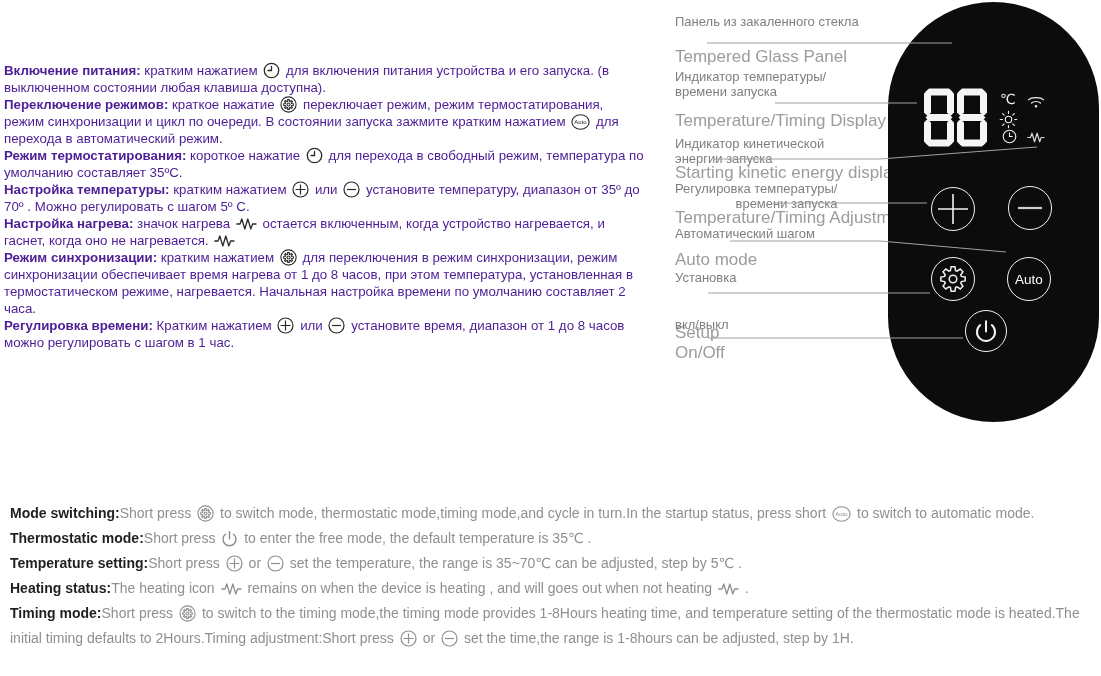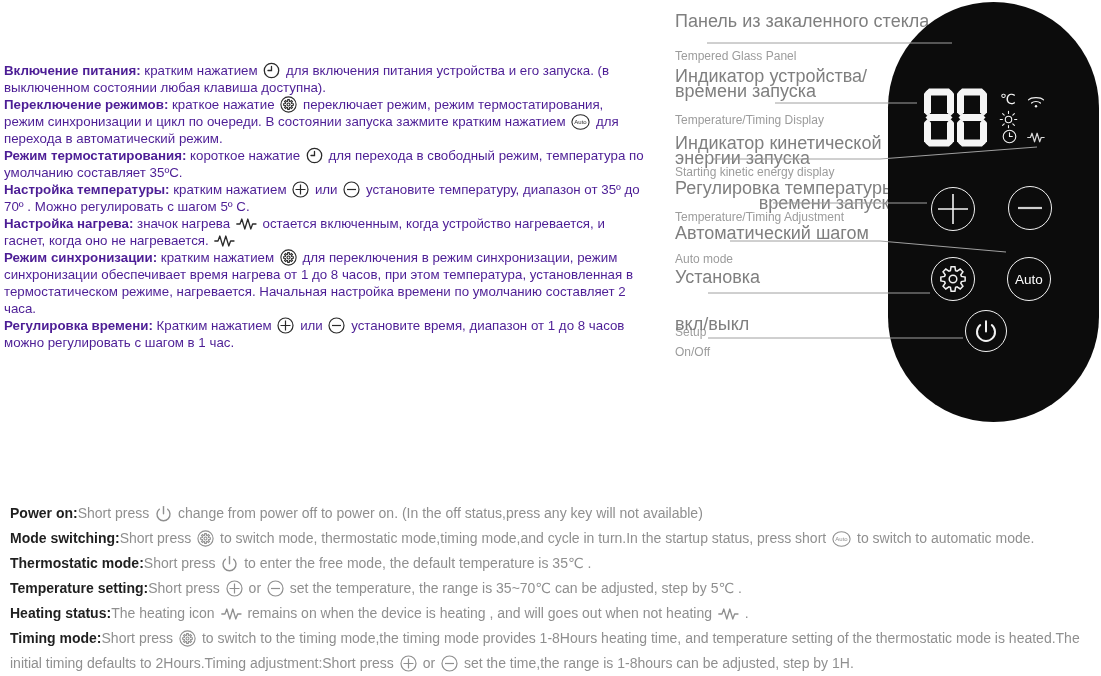--- a/index.html
+++ b/index.html
@@ -17,22 +17,22 @@
   .ru-block b{font-weight:bold;}
   
   .en-block{
     position:absolute;left:10px;top:501px;width:1086px;
     font-size:14px;line-height:25px;color:#8f8f8f;
   }
   .en-block p{margin:0;}
   .en-block b{font-weight:bold;color:#1f1f1f;}
   
   .labels{position:absolute;left:675px;top:0;width:235px;height:400px;}
-  .label-ru{position:absolute;left:0;font-size:18px;line-height:15px;color:#7f7f7f;white-space:nowrap;}
-  .label-en{position:absolute;left:0;font-size:12px;line-height:15px;color:#9c9c9c;white-space:nowrap;}
+  .label-ru{position:absolute;left:0;font-size:13px;line-height:15px;color:#7f7f7f;white-space:nowrap;}
+  .label-en{position:absolute;left:0;font-size:17px;line-height:15px;color:#9c9c9c;white-space:nowrap;}
   
   .panel{
     position:absolute;left:888px;top:2px;width:211px;height:420px;
     background:#0c0c0c;border-radius:106px;
   }
   .display{position:absolute;left:36px;top:86px;line-height:0;}
   .ind{position:absolute;line-height:0;}
   .celsius{font-size:14px;color:#f5f5f5;line-height:14px;}
   .pbtn{
     position:absolute;border:1.5px solid #f2f2f2;border-radius:50%;
@@ -85,21 +85,21 @@
           <path d="M8.5 3.5 V13.5 M3.5 8.5 H13.5"></path>
         </svg></span> или <span class="inl-icon"><svg width="17" height="17" viewBox="0 0 17 17" fill="none" stroke="#2a2a2a" stroke-width="1.2">
           <circle cx="8.5" cy="8.5" r="7.5"></circle>
           <path d="M4 8.5 H13"></path>
         </svg></span> установите время, диапазон от 1 до 8 часов можно регулировать с шагом в 1 час.</p>
   </div>
 
 <div class="labels" id="labels">
     <div class="label-ru" style="top: 14px;"><span>Панель из закаленного стекла</span></div>
     <div class="label-en" style="top: 49px;">Tempered Glass Panel</div>
-    <div class="label-ru" style="top: 69px;"><span>Индикатор устройства/</span><br><span>времени запуска</span></div>
+    <div class="label-ru" style="top: 69px;"><span>Индикатор температуры/</span><br><span>времени запуска</span></div>
     <div class="label-en" style="top: 113px;">Temperature/Timing Display</div>
     <div class="label-ru" style="top: 136px;"><span>Индикатор кинетической</span><br><span>энергии запуска</span></div>
     <div class="label-en" style="top: 165px;">Starting kinetic energy display</div>
     <div class="label-ru" style="top: 181px; text-align: right;"><span>Регулировка температуры/</span><br><span>времени запуска</span></div>
     <div class="label-en" style="top: 210px; text-align: right;">Temperature/Timing Adjustment</div>
     <div class="label-ru" style="top: 226px;"><span>Автоматический шагом</span></div>
     <div class="label-en" style="top: 252px; text-align: right;">Auto mode</div>
     <div class="label-ru" style="top: 270px;"><span>Установка</span></div>
     <div class="label-en" style="top: 297px; margin-top: 28px;">Setup</div>
     <div class="label-ru" style="top: 317px;"><span>вкл/выкл</span></div>
@@ -179,24 +179,20 @@
     <path d="M707 43 L952 43" fill="none" stroke="#a0a0a0" stroke-width="1"></path>
     <path d="M775 103 L917 103" fill="none" stroke="#a0a0a0" stroke-width="1"></path>
     <path d="M713 159 L880 159 L1037 147" fill="none" stroke="#a0a0a0" stroke-width="1"></path>
     <path d="M773 203 L927 203" fill="none" stroke="#a0a0a0" stroke-width="1"></path>
     <path d="M730 241 L880 241 L1006 252" fill="none" stroke="#a0a0a0" stroke-width="1"></path>
     <path d="M708 293 L930 293" fill="none" stroke="#a0a0a0" stroke-width="1"></path>
     <path d="M708 338 L963 338" fill="none" stroke="#a0a0a0" stroke-width="1"></path>
   </svg>
 
 <div class="en-block" id="en-block">
-    <p><b>Power on:</b>Short press <span class="inl-icon"><svg width="17" height="17" viewBox="0 0 17 17" fill="none" stroke="#8f8f8f" stroke-width="1.4" stroke-linecap="round">
-          <path d="M12.68 4.3 A6.5 6.5 0 1 1 4.32 4.3"></path>
-          <path d="M8.5 1.6 V8.8"></path>
-        </svg></span> change from power off to power on. (In the off status,press any key will not available)</p>
     <p><b>Mode switching:</b>Short press <span class="inl-icon"><svg width="17" height="17" viewBox="0 0 17 17" fill="none" stroke="#8f8f8f" stroke-width="1.1">
           <circle cx="8.5" cy="8.5" r="7.6"></circle>
           <path d="M7.53 5.35L7.73 3.66L9.27 3.66L9.47 5.35L10.04 5.58L11.38 4.54L12.46 5.62L11.42 6.96L11.65 7.53L13.34 7.73L13.34 9.27L11.65 9.47L11.42 10.04L12.46 11.38L11.38 12.46L10.04 11.42L9.47 11.65L9.27 13.34L7.73 13.34L7.53 11.65L6.96 11.42L5.62 12.46L4.54 11.38L5.58 10.04L5.35 9.47L3.66 9.27L3.66 7.73L5.35 7.53L5.58 6.96L4.54 5.62L5.62 4.54L6.96 5.58Z"></path>
           <circle cx="8.5" cy="8.5" r="1.5"></circle>
         </svg></span> to switch mode, thermostatic mode,timing mode,and cycle in turn.In the startup status, press short <span class="inl-icon"><svg width="19" height="16" viewBox="0 0 19 16" fill="none">
           <ellipse cx="9.5" cy="8" rx="8.6" ry="7.2" stroke="#8f8f8f" stroke-width="1.1"></ellipse>
           <text x="9.5" y="10.2" text-anchor="middle" font-size="6" fill="#8f8f8f" font-family="Liberation Sans, DejaVu Sans, sans-serif">Auto</text>
         </svg></span> to switch to automatic mode.</p>
     <p><b>Thermostatic mode:</b>Short press <span class="inl-icon"><svg width="17" height="17" viewBox="0 0 17 17" fill="none" stroke="#8f8f8f" stroke-width="1.4" stroke-linecap="round">
           <path d="M12.68 4.3 A6.5 6.5 0 1 1 4.32 4.3"></path>

